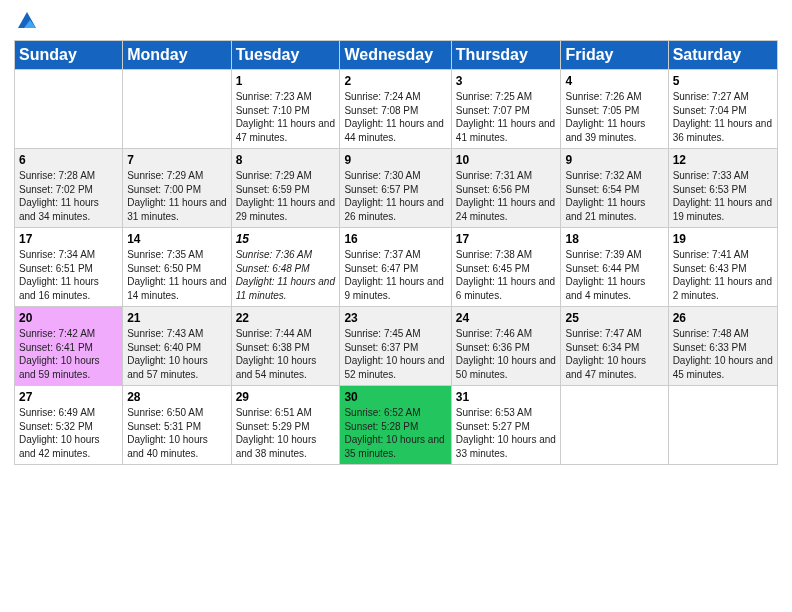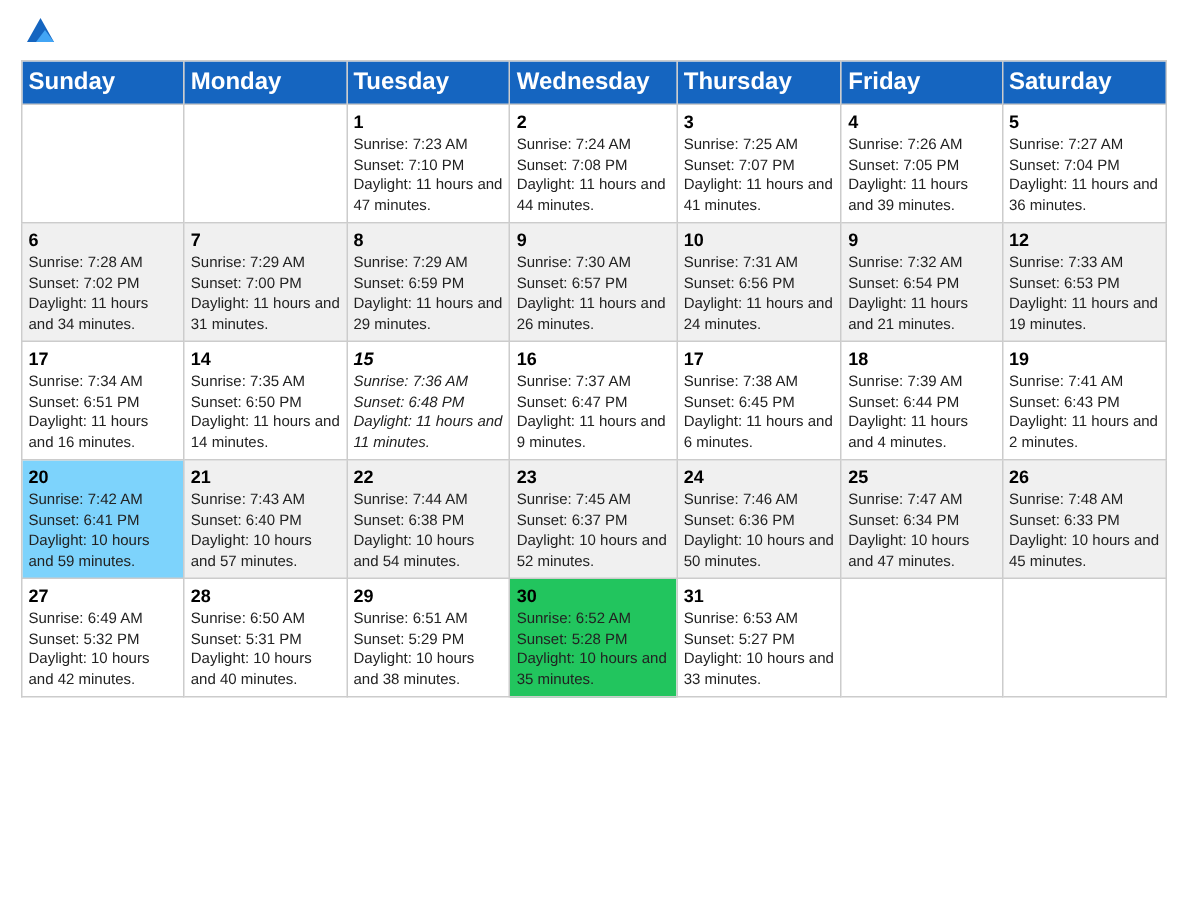--- a/index.html
+++ b/index.html
@@ -207,21 +207,21 @@
           <td style="background: rgb(255, 255, 255);">
             <span class="day-number">18</span>
             <div class="day-info">Sunrise: 7:39 AM<br>Sunset: 6:44 PM<br>Daylight: 11 hours and 4 minutes.</div>
           </td>
           <td style="background: rgb(255, 255, 255);">
             <span class="day-number">19</span>
             <div class="day-info">Sunrise: 7:41 AM<br>Sunset: 6:43 PM<br>Daylight: 11 hours and 2 minutes.</div>
           </td>
         </tr>
         <tr class="row-even">
-          <td style="background: #7dd3fc;">
+          <td style="background: #f0abfc;">
             <span class="day-number">20</span>
             <div class="day-info">Sunrise: 7:42 AM<br>Sunset: 6:41 PM<br>Daylight: 10 hours and 59 minutes.</div>
           </td>
           <td style="background: rgb(240, 240, 240);">
             <span class="day-number">21</span>
             <div class="day-info">Sunrise: 7:43 AM<br>Sunset: 6:40 PM<br>Daylight: 10 hours and 57 minutes.</div>
           </td>
           <td style="background: rgb(240, 240, 240);">
             <span class="day-number">22</span>
             <div class="day-info">Sunrise: 7:44 AM<br>Sunset: 6:38 PM<br>Daylight: 10 hours and 54 minutes.</div>

